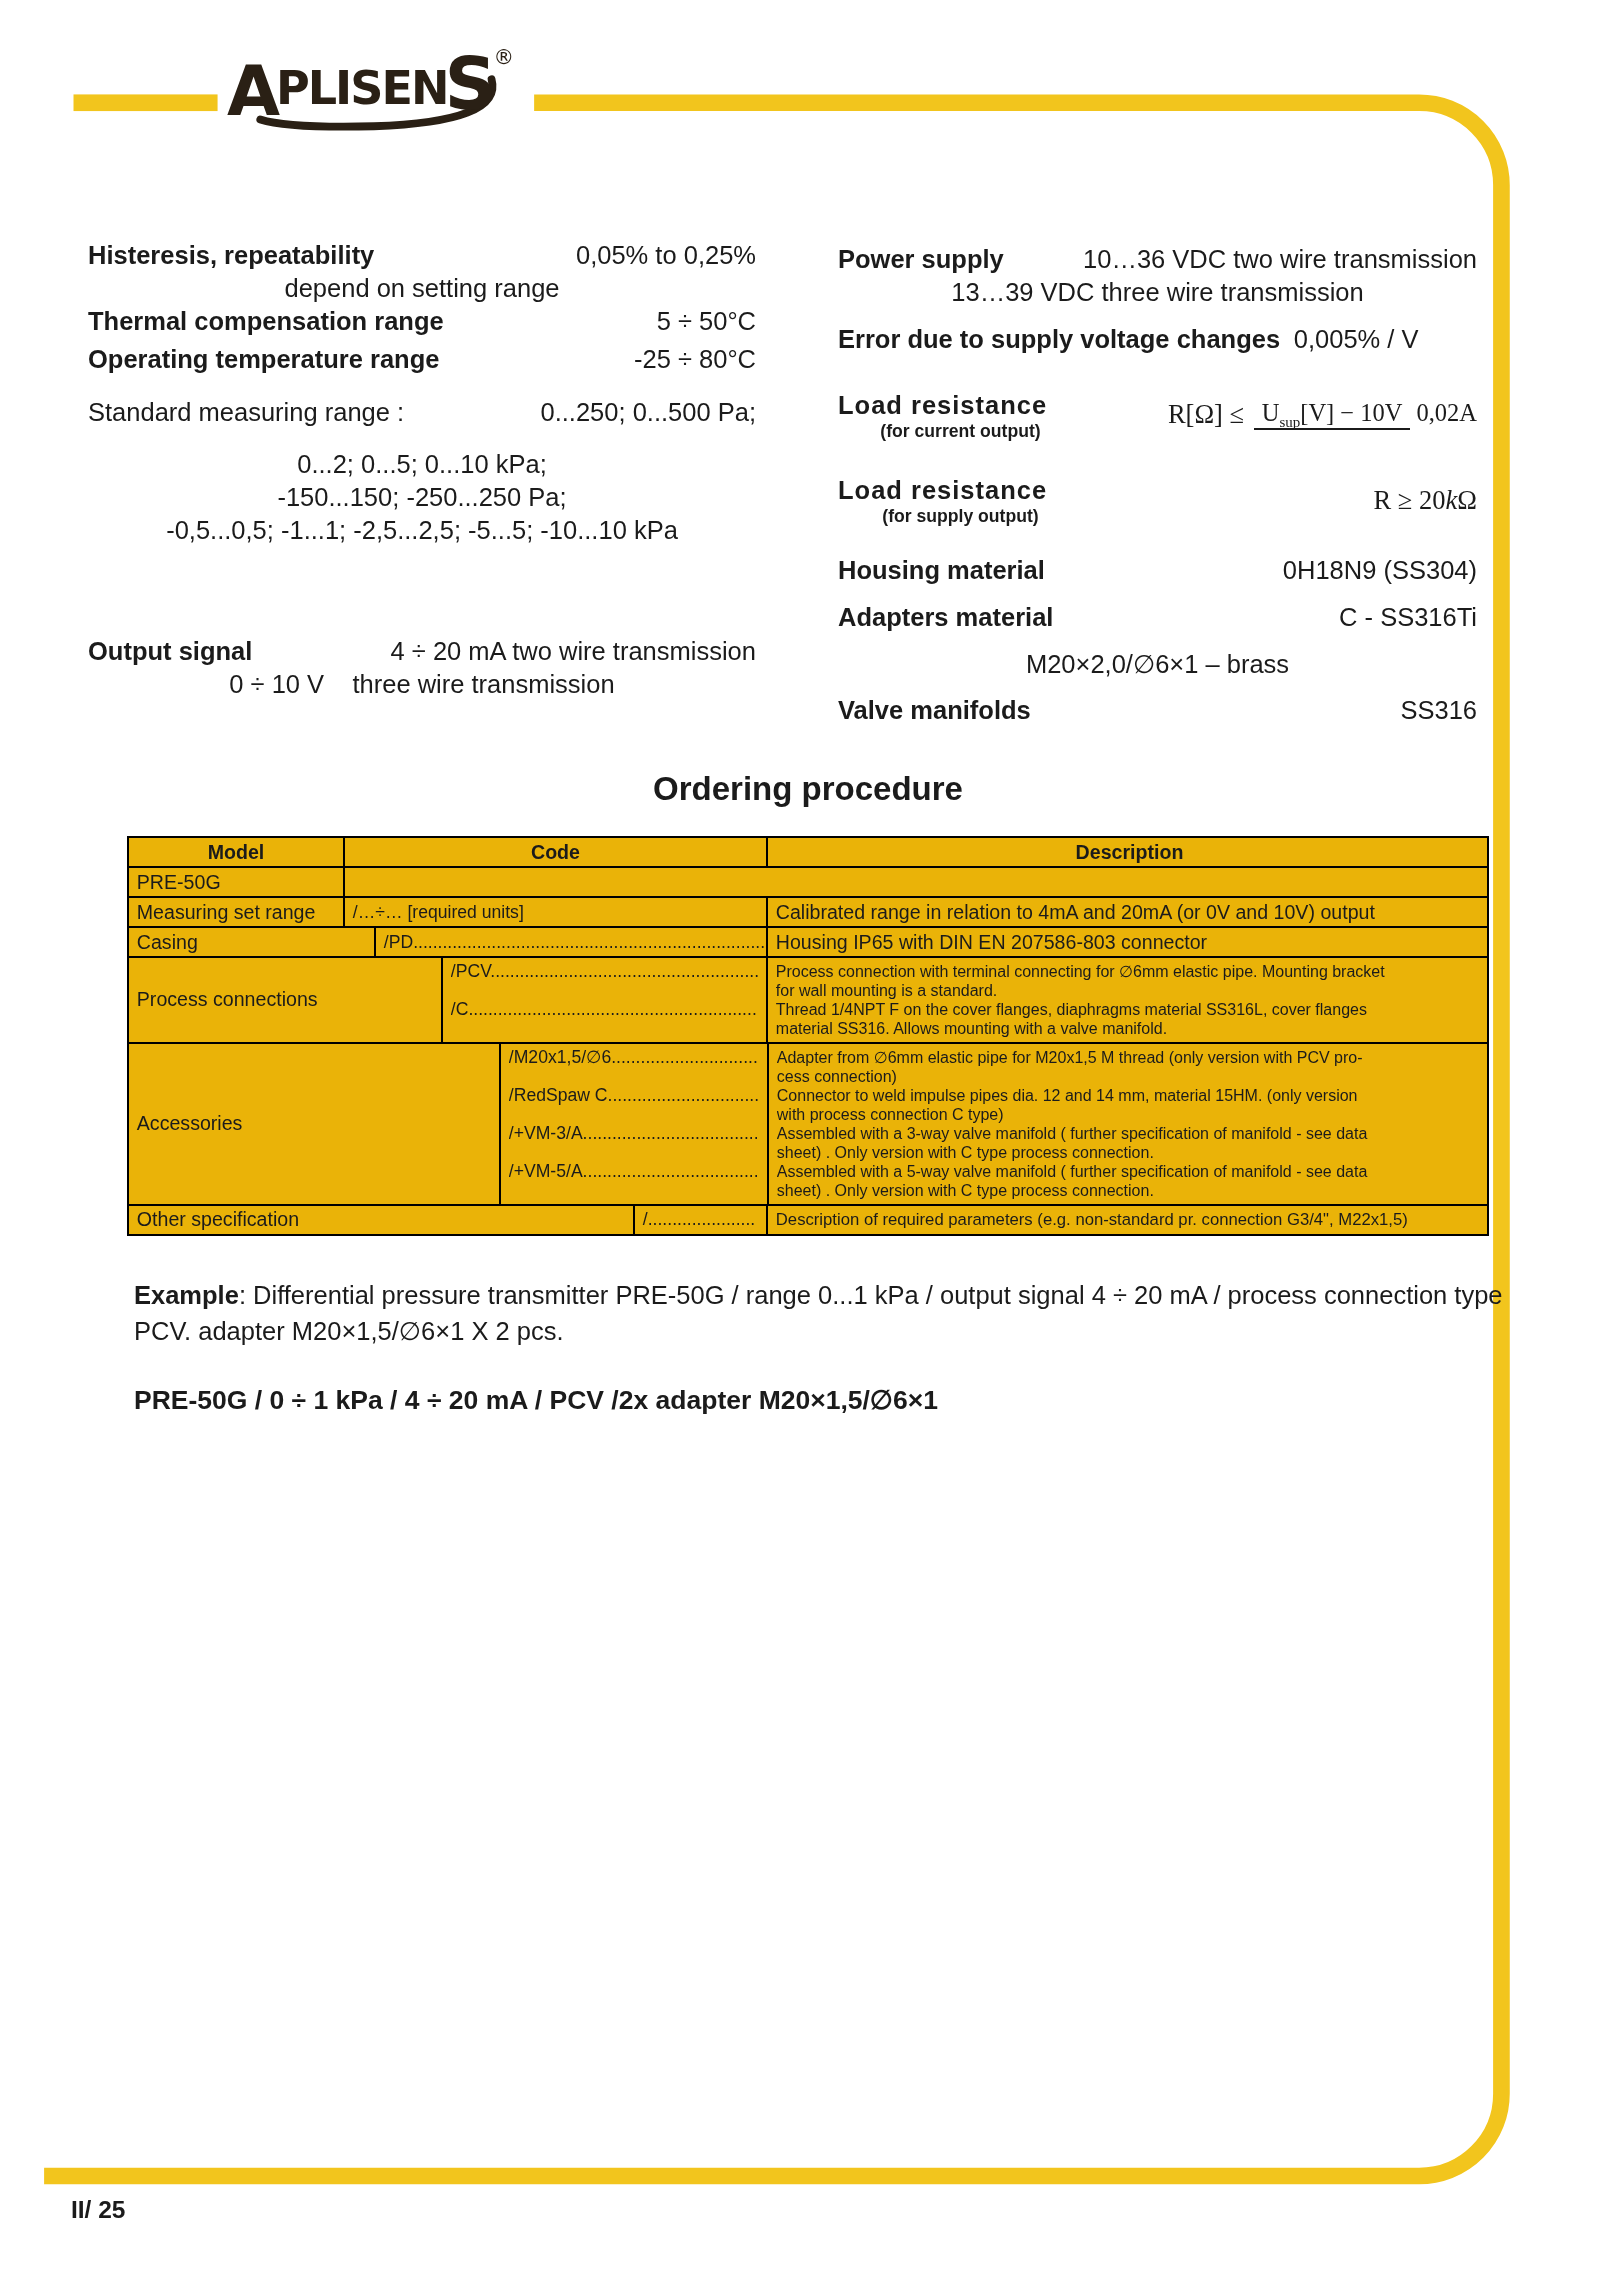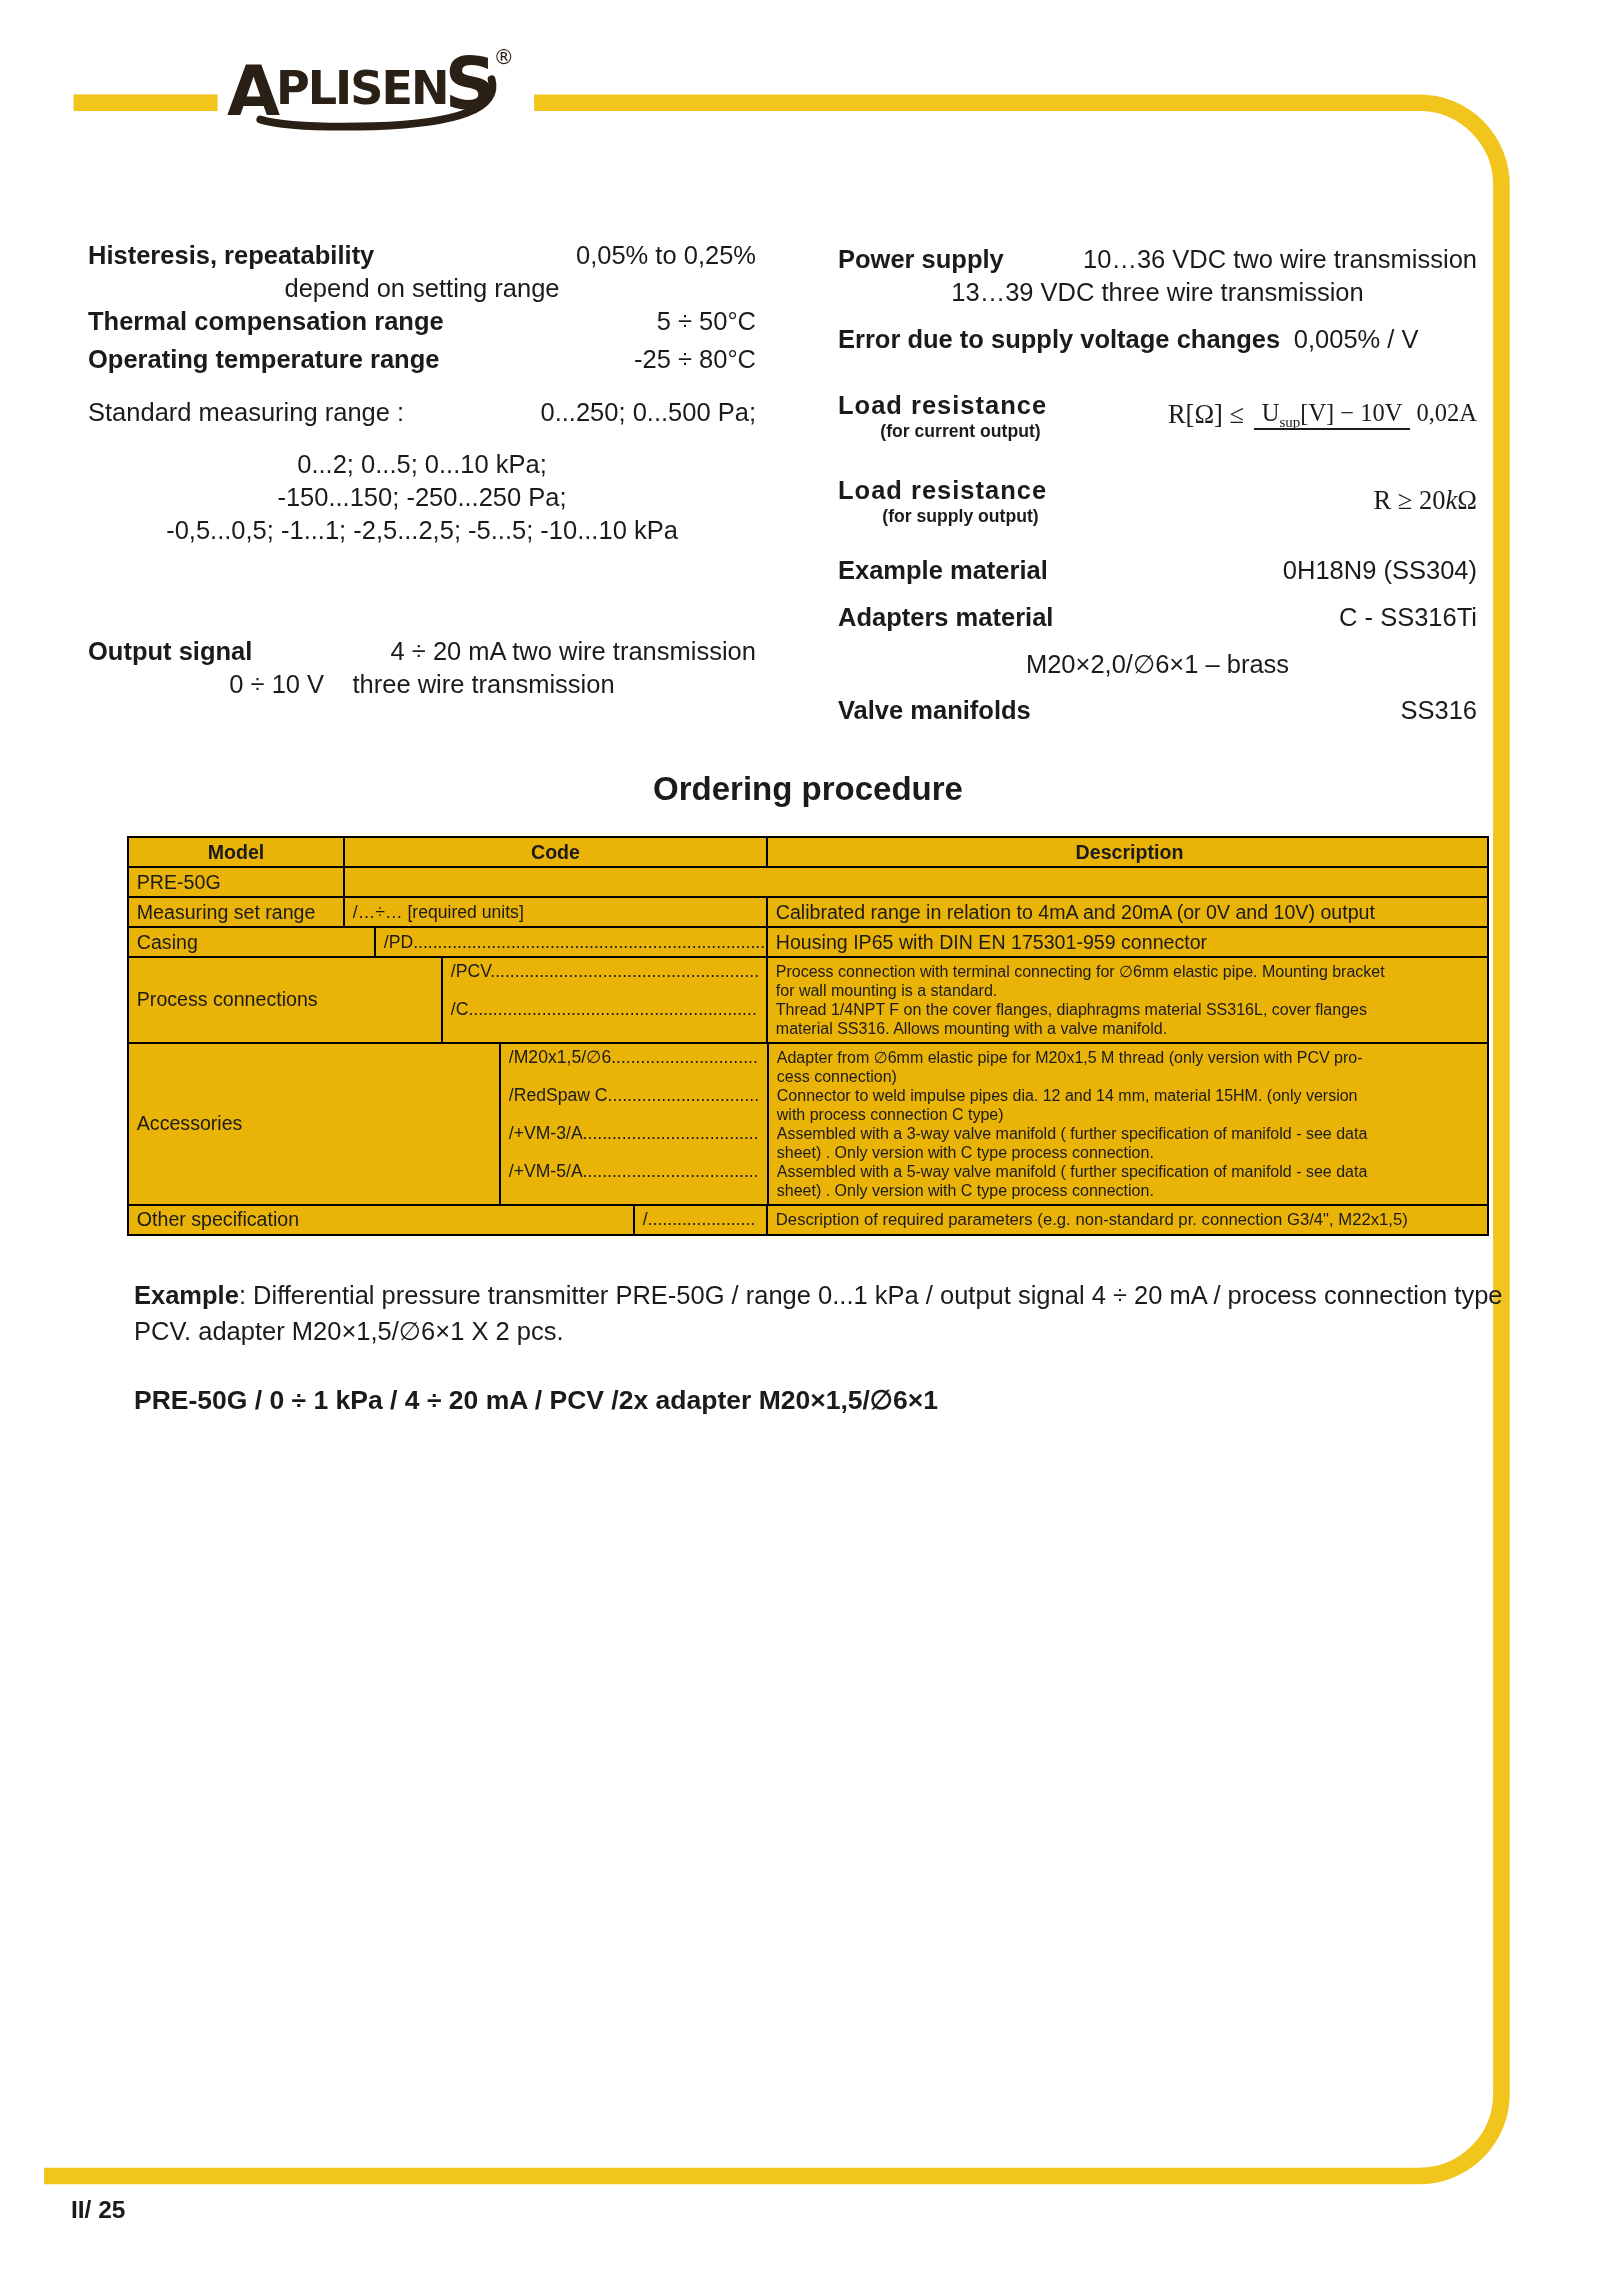--- a/index.html
+++ b/index.html
@@ -134,21 +134,21 @@
       <div class="sub-label">(for supply output)</div>
     </div>
     <div class="formula" style="margin-left:61px;">
       <span>R ≥ 20</span>
         <span class="kital">k</span>
         <span>Ω</span>
     </div>
   </div>
 
   <div class="srow mt28">
-    <span class="slabel">Example material</span>
+    <span class="slabel">Housing material</span>
     <span class="svalue">0H18N9 (SS304)</span>
   </div>
   <div class="srow mt14">
     <span class="slabel">Adapters material</span>
     <span class="svalue">C - SS316Ti</span>
   </div>
   <div class="right-only mt14">M20×2,0/∅6×1 – brass</div>
   <div class="srow mt14">
     <span class="slabel">Valve manifolds</span>
     <span class="svalue">SS316</span>
@@ -171,21 +171,21 @@
 
   <div class="trow cols-a">
     <div class="cell">Measuring set range</div>
     <div class="cell codecell">/…÷… [required units]</div>
     <div class="cell">Calibrated range in relation to 4mA and 20mA (or 0V and 10V) output</div>
   </div>
 
   <div class="trow cols-c">
     <div class="cell">Casing</div>
     <div class="cell codecell">/PD..................................................................................................</div>
-    <div class="cell">Housing IP65 with DIN EN 175301-959 connector</div>
+    <div class="cell">Housing IP65 with DIN EN 207586-803 connector</div>
   </div>
 
   <div class="trow cols-p">
     <div class="cell" style="align-items:center;">Process connections</div>
     <div class="cell multi codecell">
       <div class="mline">/PCV........................................................................</div>
       <div class="mline mgap">/C............................................................................</div>
     </div>
     <div class="cell multi">
       <div class="mline">Process connection with terminal connecting for ∅6mm elastic pipe. Mounting bracket</div>

